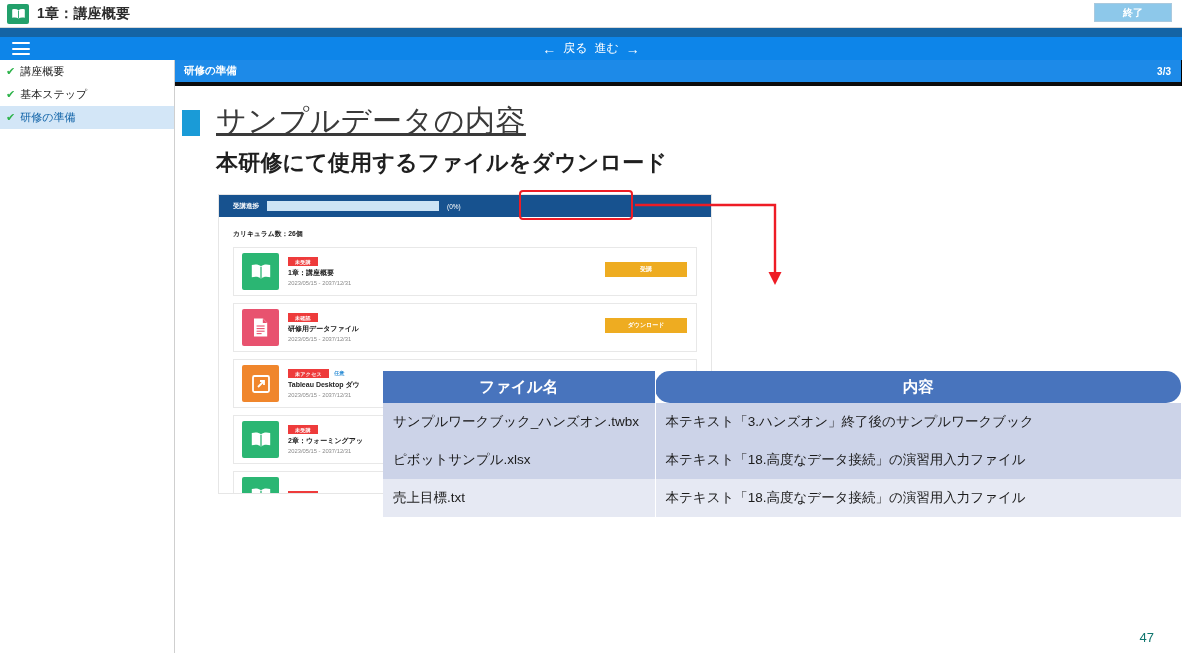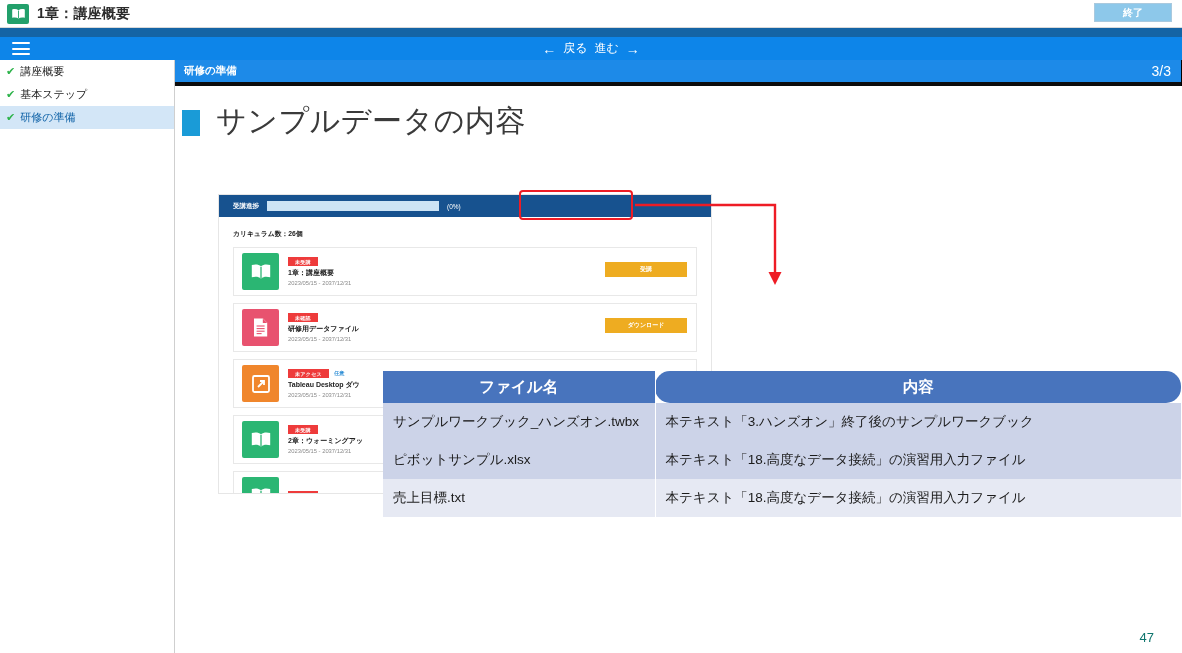--- a/index.html
+++ b/index.html
@@ -90,32 +90,32 @@
     position: absolute; left: 175px; top: 82px; width: 1007px; height: 4px; background: #0c0c0c;
   }
 
   
   .breadcrumb {
     position: absolute; left: 175px; top: 60px; width: 1007px; height: 22px;
     background: #1d8ae8; color: #ffffff;
     display: flex; align-items: center;
   }
   .breadcrumb-label { margin-left: 9px; font-size: 10.5px; font-weight: bold; }
-  .breadcrumb-count { position: absolute; right: 11px; font-size: 14px; font-weight: normal; }
+  .breadcrumb-count { position: absolute; right: 11px; font-size: 10px; font-weight: bold; }
 
   
   .slide {
     position: absolute; left: 176px; top: 86px; width: 1006px; height: 567px;
     background: #ffffff;
   }
   .slide-title-row { position: absolute; left: 6px; top: 18px; display: flex; align-items: flex-start; }
   .title-square { width: 18px; height: 26px; background: #1a9bd7; margin-top: 6px; }
   .slide-title {
     margin-left: 16px; font-size: 30px; color: #3a3a3a; font-weight: 400;
-    letter-spacing: 0.5px; line-height: 1.15;
+    letter-spacing: 0.5px; line-height: 1.15; text-decoration: underline;
   }
   .slide-subtitle {
     position: absolute; left: 40px; top: 62px;
     font-size: 22px; color: #1f1f1f; font-weight: bold; letter-spacing: 0.2px;
   }
 
   
   .shot {
     position: absolute; left: 42px; top: 108px; width: 494px; height: 300px;
     background: #ffffff; overflow: hidden;
@@ -252,20 +252,21 @@
   </div>
   <div class="rail-top"></div>
   <div class="rail"></div>
 
   <div class="slide">
 
     <div class="slide-title-row">
       <div class="title-square"></div>
       <div class="slide-title">サンプルデータの内容</div>
     </div>
+    <div class="slide-subtitle">本研修にて使用するファイルをダウンロード</div>
 
     <div class="shot">
       <div class="shot-head">
         <span class="shot-head-label">受講進捗</span>
         <span class="shot-progress"></span>
         <span class="shot-pct">(0%)</span>
       </div>
       <div class="shot-body">
         <div class="curriculum-count">カリキュラム数：26個</div>
 

